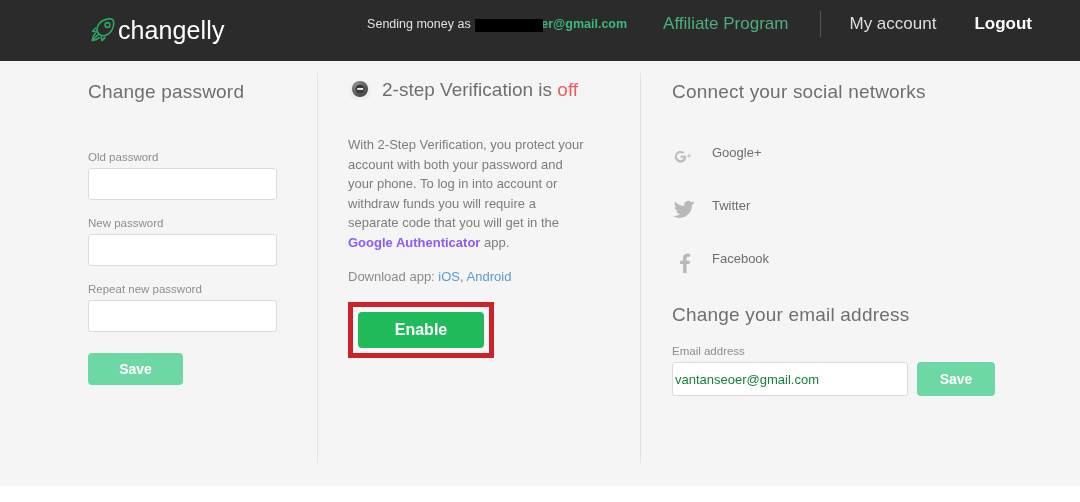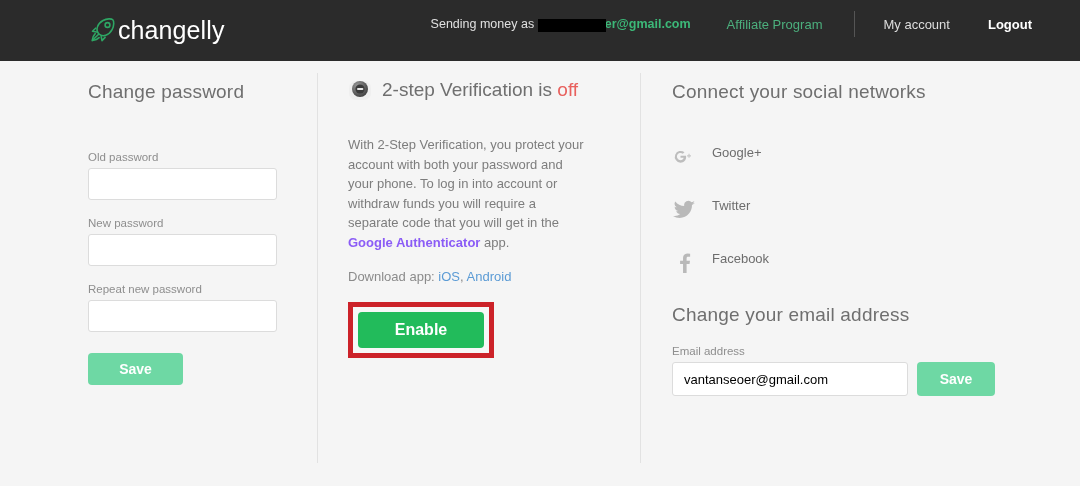--- a/index.html
+++ b/index.html
@@ -70,21 +70,21 @@
     position: relative;
     top: 1px;
   }
   .email-tail {
     color: #3cb878;
     font-weight: 700;
     font-size: 12.5px;
     margin-left: -10px;
   }
   .nav-link {
-    font-size: 13px;
+    font-size: 17px;
     text-decoration: none;
     white-space: nowrap;
   }
   .nav-affiliate { color: #4caf7d; margin-left: 36px; }
   .nav-divider {
     width: 1px;
     height: 26px;
     background: #555555;
     margin: 0 28px 0 32px;
   }
@@ -226,23 +226,23 @@
     display: flex;
     align-items: flex-end;
     gap: 9px;
   }
   .email-input {
     width: 236px;
     height: 34px;
     background: #ffffff;
     border: 1px solid #dcdcdc;
     border-radius: 3px;
-    padding: 0 11px;
+    padding: 0 2px;
     font-size: 13px;
-    color: #000000;
+    color: #15803d;
     font-family: "Liberation Sans", sans-serif;
     outline: none;
   }
   .btn-save-email {
     width: 78px;
     height: 34px;
     background: #6ed8a4;
     border: none;
     border-radius: 4px;
     color: #ffffff;

